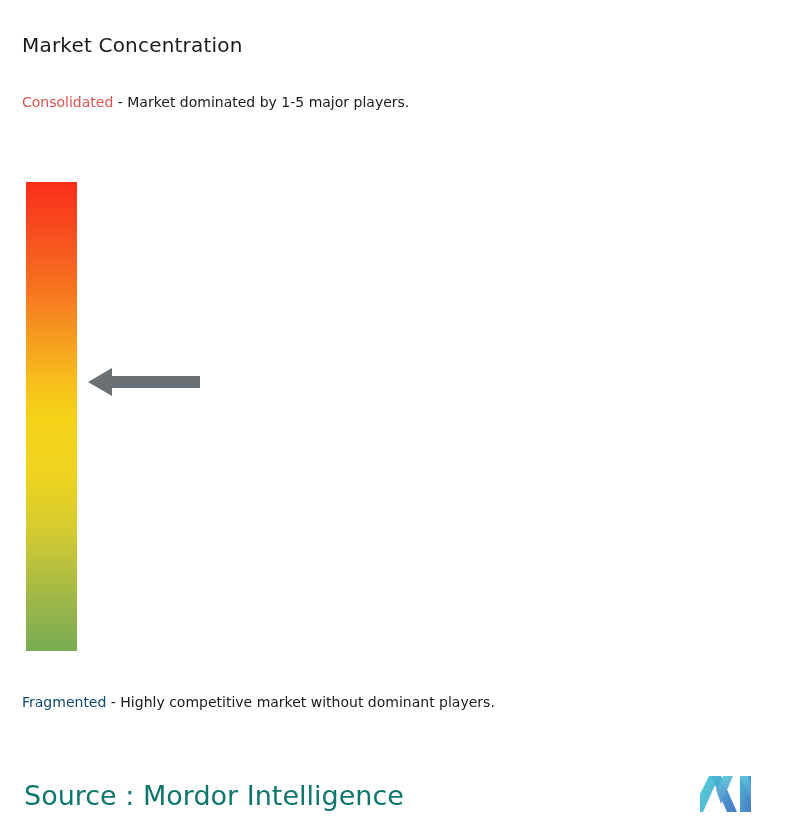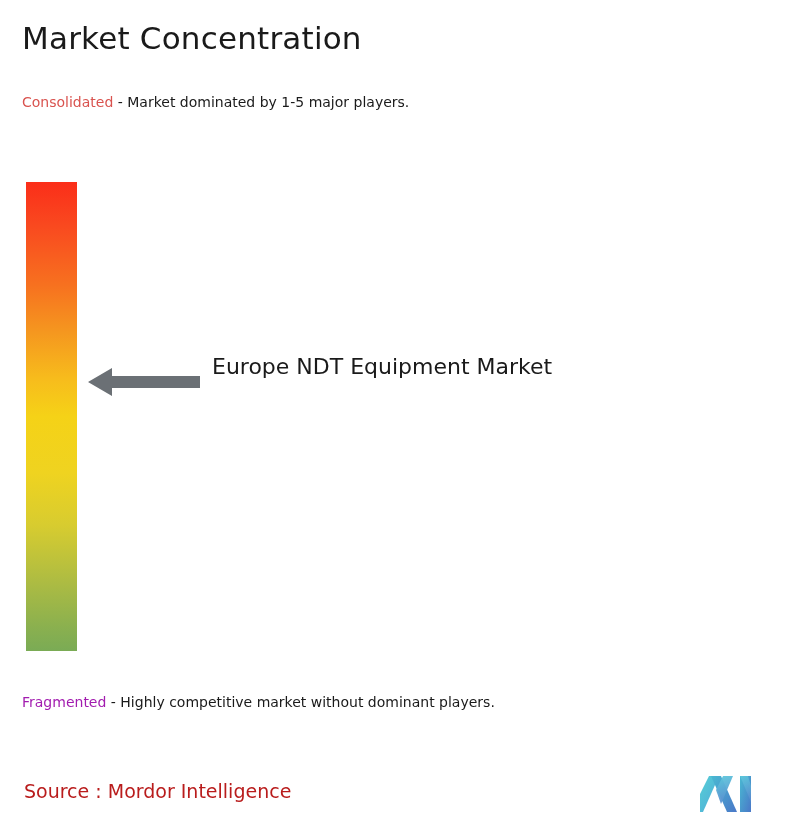--- a/index.html
+++ b/index.html
@@ -12,42 +12,42 @@
     height: 834px;
     position: relative;
     font-family: "DejaVu Sans", sans-serif;
     -webkit-font-smoothing: antialiased;
     overflow: hidden;
   }
 
   #page-title {
     position: absolute;
     left: 22px;
-    top: 20px;
-    font-size: 31px;
+    top: 33px;
+    font-size: 20px;
     font-weight: 400;
     color: #1a1a1a;
     letter-spacing: 0.2px;
     white-space: nowrap;
   }
 
   .legend-line {
     position: absolute;
     left: 22px;
     font-size: 14px;
     line-height: 32px;
     color: #1a1a1a;
     width: 762px;
   }
   #legend-top { top: 86px; }
   #legend-bottom { top: 686px; }
 
   .legend-term { font-weight: 400; }
   #consolidated-term { color: #d9534f; }
-  #fragmented-term { color: #a21caf; }
+  #fragmented-term { color: #0c4a6e; }
   .legend-desc { color: #1a1a1a; }
 
   #gradient-bar {
     position: absolute;
     left: 26px;
     top: 182px;
     width: 51px;
     height: 469px;
     background: linear-gradient(
       to bottom,
@@ -88,22 +88,22 @@
     width: 360px;
     font-size: 22px;
     line-height: 32px;
     color: #1a1a1a;
   }
 
   #source-line {
     position: absolute;
     left: 24px;
     top: 780px;
-    font-size: 19px;
-    color: #b91c1c;
+    font-size: 27px;
+    color: #0f766e;
     white-space: nowrap;
   }
 
   #brand-logo {
     position: absolute;
     left: 699px;
     top: 774px;
     width: 62px;
     height: 40px;
   }
@@ -118,21 +118,20 @@
 </div>
 
 <div id="gradient-bar"></div>
 
 <div id="pointer-group">
 
   <svg id="pointer-arrow" viewBox="0 0 112 28" xmlns="http://www.w3.org/2000/svg">
     <path d="M 0 14 L 24 0 L 24 8 L 112 8 L 112 20 L 24 20 L 24 28 Z" fill="#6b7075"></path>
   </svg>
 
-  <div id="pointer-label">Europe NDT Equipment Market</div>
 </div>
 
 <div class="legend-line" id="legend-bottom">
   <span class="legend-term" id="fragmented-term">Fragmented</span><span class="legend-desc"> - Highly competitive market without dominant players.</span>
 </div>
 
 <div id="source-line">Source :  Mordor Intelligence</div>
 
 <svg id="brand-logo" viewBox="0 0 62 40" xmlns="http://www.w3.org/2000/svg">
   <defs>

